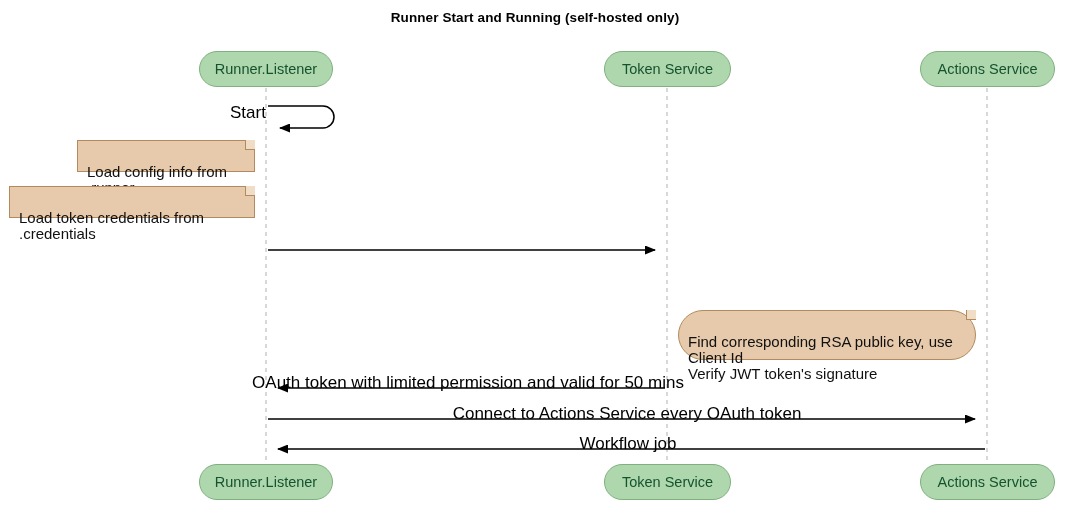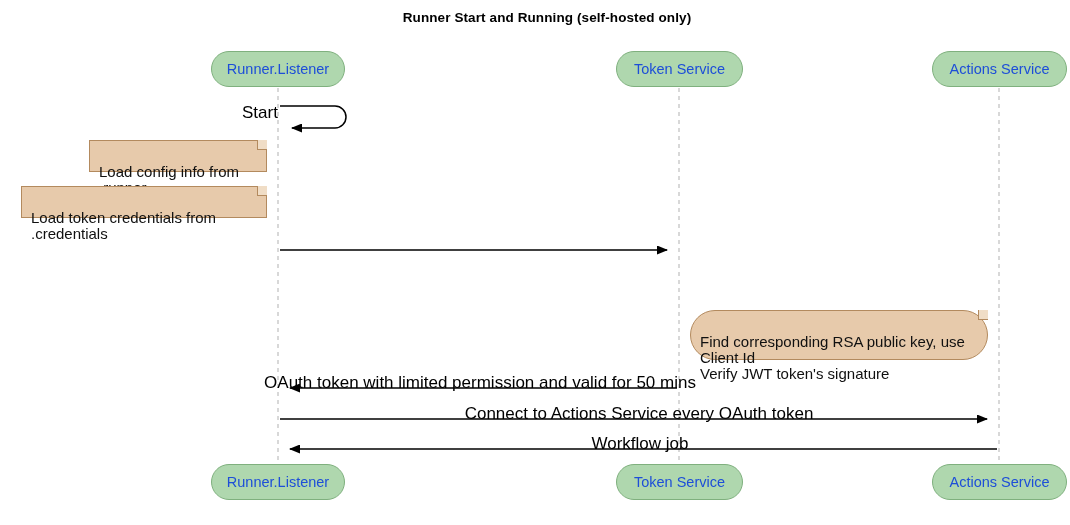--- a/index.html
+++ b/index.html
@@ -10,21 +10,21 @@
   body {
     width: 1070px;
     height: 525px;
     font-family: "Liberation Sans", sans-serif;
     color: #000000;
     overflow: hidden;
     position: relative;
   }
   #diagram-root {
     position: absolute;
-    left: 12px;
+    left: 0;
     top: 0;
     width: 960px;
     height: 525px;
   }
   #diagram-svg {
     position: absolute;
     left: 0;
     top: 0;
   }
   .dg-title {
@@ -41,21 +41,21 @@
   .participant {
     position: absolute;
     box-sizing: border-box;
     background: #afd7ae;
     border: 1px solid #7fb07e;
     border-radius: 18px;
     display: flex;
     align-items: center;
     justify-content: center;
     font-size: 14.5px;
-    color: #1d4ed8;
+    color: #14532d;
     white-space: nowrap;
   }
   .note {
     position: absolute;
     box-sizing: border-box;
     background: #e7caab;
     border: 1px solid #b38a5e;
     font-size: 15px;
     line-height: 16px;
     color: #101010;

